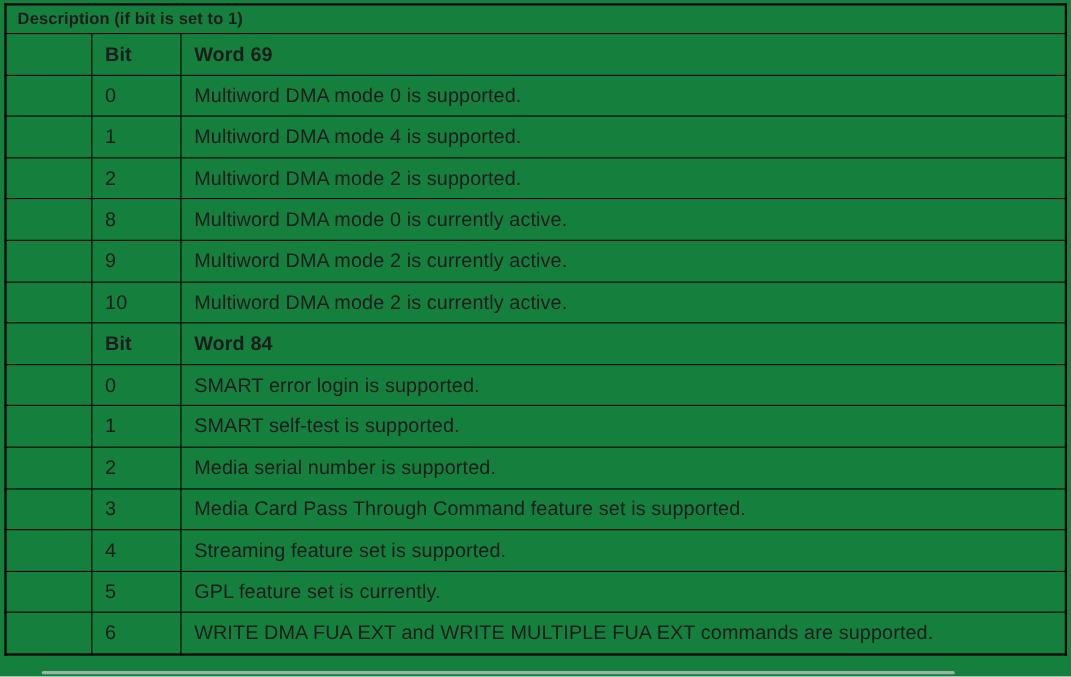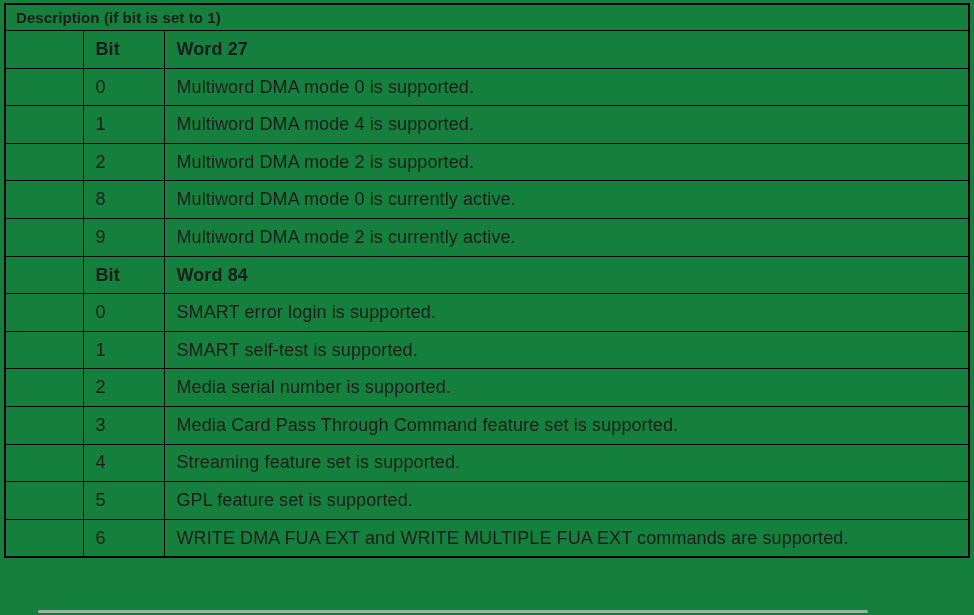--- a/index.html
+++ b/index.html
@@ -66,21 +66,21 @@
     </colgroup>
     <thead>
       <tr class="title-row">
         <td colspan="3" class="title-cell">Description (if bit is set to 1)</td>
       </tr>
     </thead>
     <tbody id="table-body">
         <tr>
           <td></td>
           <td class="bold">Bit</td>
-          <td class="bold">Word 27</td>
+          <td class="bold">Word 69</td>
         </tr>
         <tr>
           <td></td>
           <td>0</td>
           <td>Multiword DMA mode 0 is supported.</td>
         </tr>
         <tr>
           <td></td>
           <td>1</td>
           <td>Multiword DMA mode 4 is supported.</td>
@@ -91,20 +91,25 @@
           <td>Multiword DMA mode 2 is supported.</td>
         </tr>
         <tr>
           <td></td>
           <td>8</td>
           <td>Multiword DMA mode 0 is currently active.</td>
         </tr>
         <tr>
           <td></td>
           <td>9</td>
+          <td>Multiword DMA mode 2 is currently active.</td>
+        </tr>
+        <tr>
+          <td></td>
+          <td>10</td>
           <td>Multiword DMA mode 2 is currently active.</td>
         </tr>
         <tr>
           <td></td>
           <td class="bold">Bit</td>
           <td class="bold">Word 84</td>
         </tr>
         <tr>
           <td></td>
           <td>0</td>
@@ -126,21 +131,21 @@
           <td>Media Card Pass Through Command feature set is supported.</td>
         </tr>
         <tr>
           <td></td>
           <td>4</td>
           <td>Streaming feature set is supported.</td>
         </tr>
         <tr>
           <td></td>
           <td>5</td>
-          <td>GPL feature set is supported.</td>
+          <td>GPL feature set is currently.</td>
         </tr>
         <tr>
           <td></td>
           <td>6</td>
           <td>WRITE DMA FUA EXT and WRITE MULTIPLE FUA EXT commands are supported.</td>
         </tr>
       </tbody>
   </table>
   <div class="artifact"></div>
 </div>

